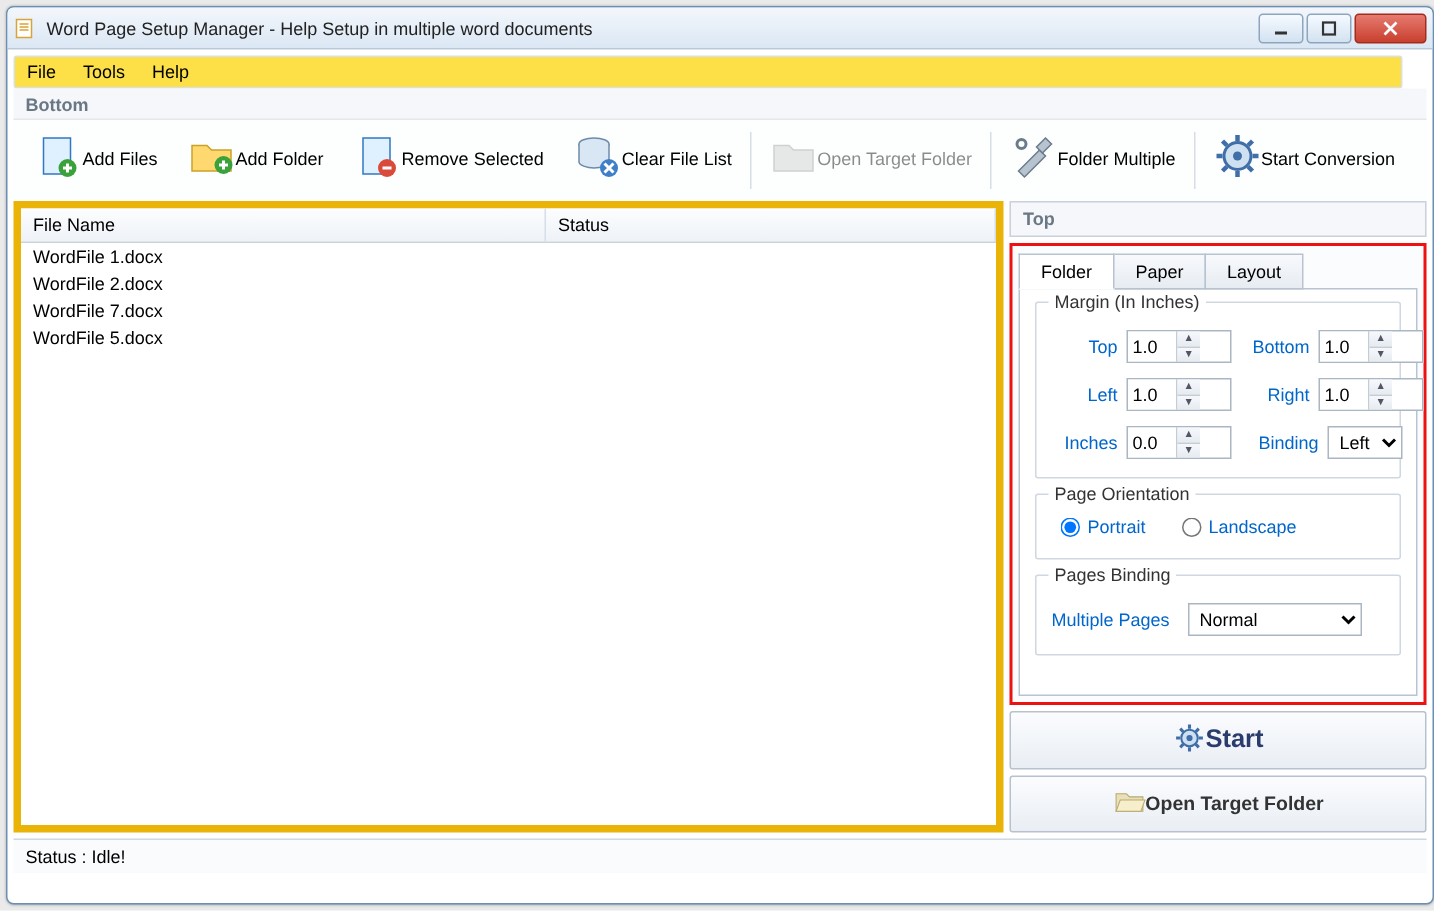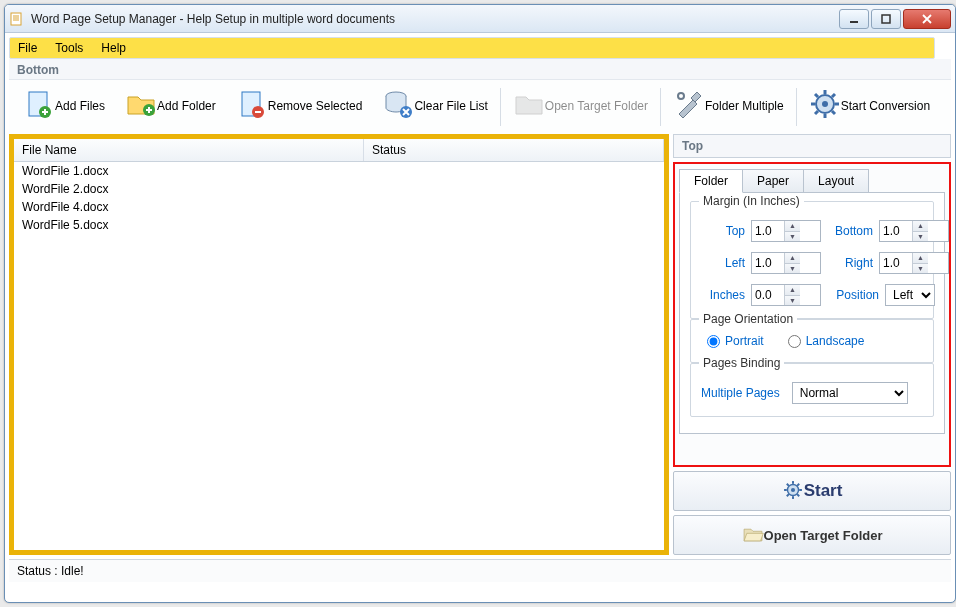--- a/index.html
+++ b/index.html
@@ -28,21 +28,21 @@
 .col-st { flex:1; }
 .listbody { flex:1; background:#fff; overflow:auto; }
 .listrow { padding:2px 8px; }
 .rightpane { width:278px; display:flex; flex-direction:column; gap:4px; }
 .toplabel { font-weight:bold; color:#6a7784; padding:4px 8px; border:1px solid #c9d2dc; background:#f5f7fa; }
 .redbox { border:2px solid #e11; padding:4px; flex:1; background:#fbfcfd; }
 .tabs { display:flex; }
 .tab { border:1px solid #b9c3cf; padding:4px 14px; background:linear-gradient(#f7f9fc,#e7ecf2); margin-right:-1px; cursor:pointer; position:relative; top:1px; }
 .tab.active { background:#fff; border-bottom-color:#fff; z-index:2; }
 .tabbody { border:1px solid #b9c3cf; padding:8px 10px 16px; background:#fff; }
-.fieldset { border:1px solid #cfd7e0; border-radius:2px; padding:8px 10px 12px; position:relative; }
+.fieldset { border:1px solid #cfd7e0; border-radius:2px; padding:8px 10px 12px; margin-bottom:10px; position:relative; }
 .fieldset .legend { position:absolute; top:-8px; left:8px; background:#fff; padding:0 4px; color:#333; }
 .mrow { display:flex; align-items:center; justify-content:space-between; margin-top:10px; gap:8px; }
 .mcell { display:flex; align-items:center; gap:6px; }
 .mcell label { color:#0066cc; width:44px; text-align:right; }
 .spinner { display:flex; border:1px solid #abb6c3; background:#fff; width:70px; height:22px; }
 .spinner input { border:0; width:32px; padding:0 3px; outline:none; text-align:left; }
 .spins { display:flex; flex-direction:column; width:16px; border-left:1px solid #c4ccd6; }
 .spins div { flex:1; display:flex; align-items:center; justify-content:center; background:linear-gradient(#f6f8fb,#e6ebf1); cursor:pointer; font-size:7px; color:#556; }
 .spins div:first-child { border-bottom:1px solid #c4ccd6; }
 .sel { border:1px solid #abb6c3; background:#fff; height:22px; padding:0 3px; }
@@ -179,21 +179,21 @@
 
   <div class="body">
     <div class="leftpane">
       <div class="listhead">
         <div class="col col-fn">File Name</div>
         <div class="col col-st">Status</div>
       </div>
       <div class="listbody">
         <div class="listrow"><span>WordFile 1.docx</span></div>
         <div class="listrow"><span>WordFile 2.docx</span></div>
-        <div class="listrow"><span>WordFile 4.docx</span></div>
+        <div class="listrow"><span>WordFile 7.docx</span></div>
         <div class="listrow"><span>WordFile 5.docx</span></div>
       </div>
     </div>
 
     <div class="rightpane">
       <div class="toplabel">Top</div>
       <div class="redbox">
         <div class="tabs">
           <div class="tab active">Folder</div>
           <div class="tab">Paper</div>
@@ -251,21 +251,21 @@
                 <label>Inches</label>
                 <div class="spinner">
                     <input value="0.0" style="">
                     <div class="spins">
                       <div>▲</div>
                       <div>▼</div>
                     </div>
                   </div>
               </div>
               <div class="mcell">
-                <label style="width:50px">Position</label>
+                <label style="width:50px">Binding</label>
                 <select class="sel" style="width:50px"><option>Left</option></select>
               </div>
             </div>
           </div>
           <div class="fieldset">
             <span class="legend">Page Orientation</span>
             <div class="radio-row">
               <label>
                   <input type="radio" name="orient" checked="" style="">
                   <span>Portrait</span>

